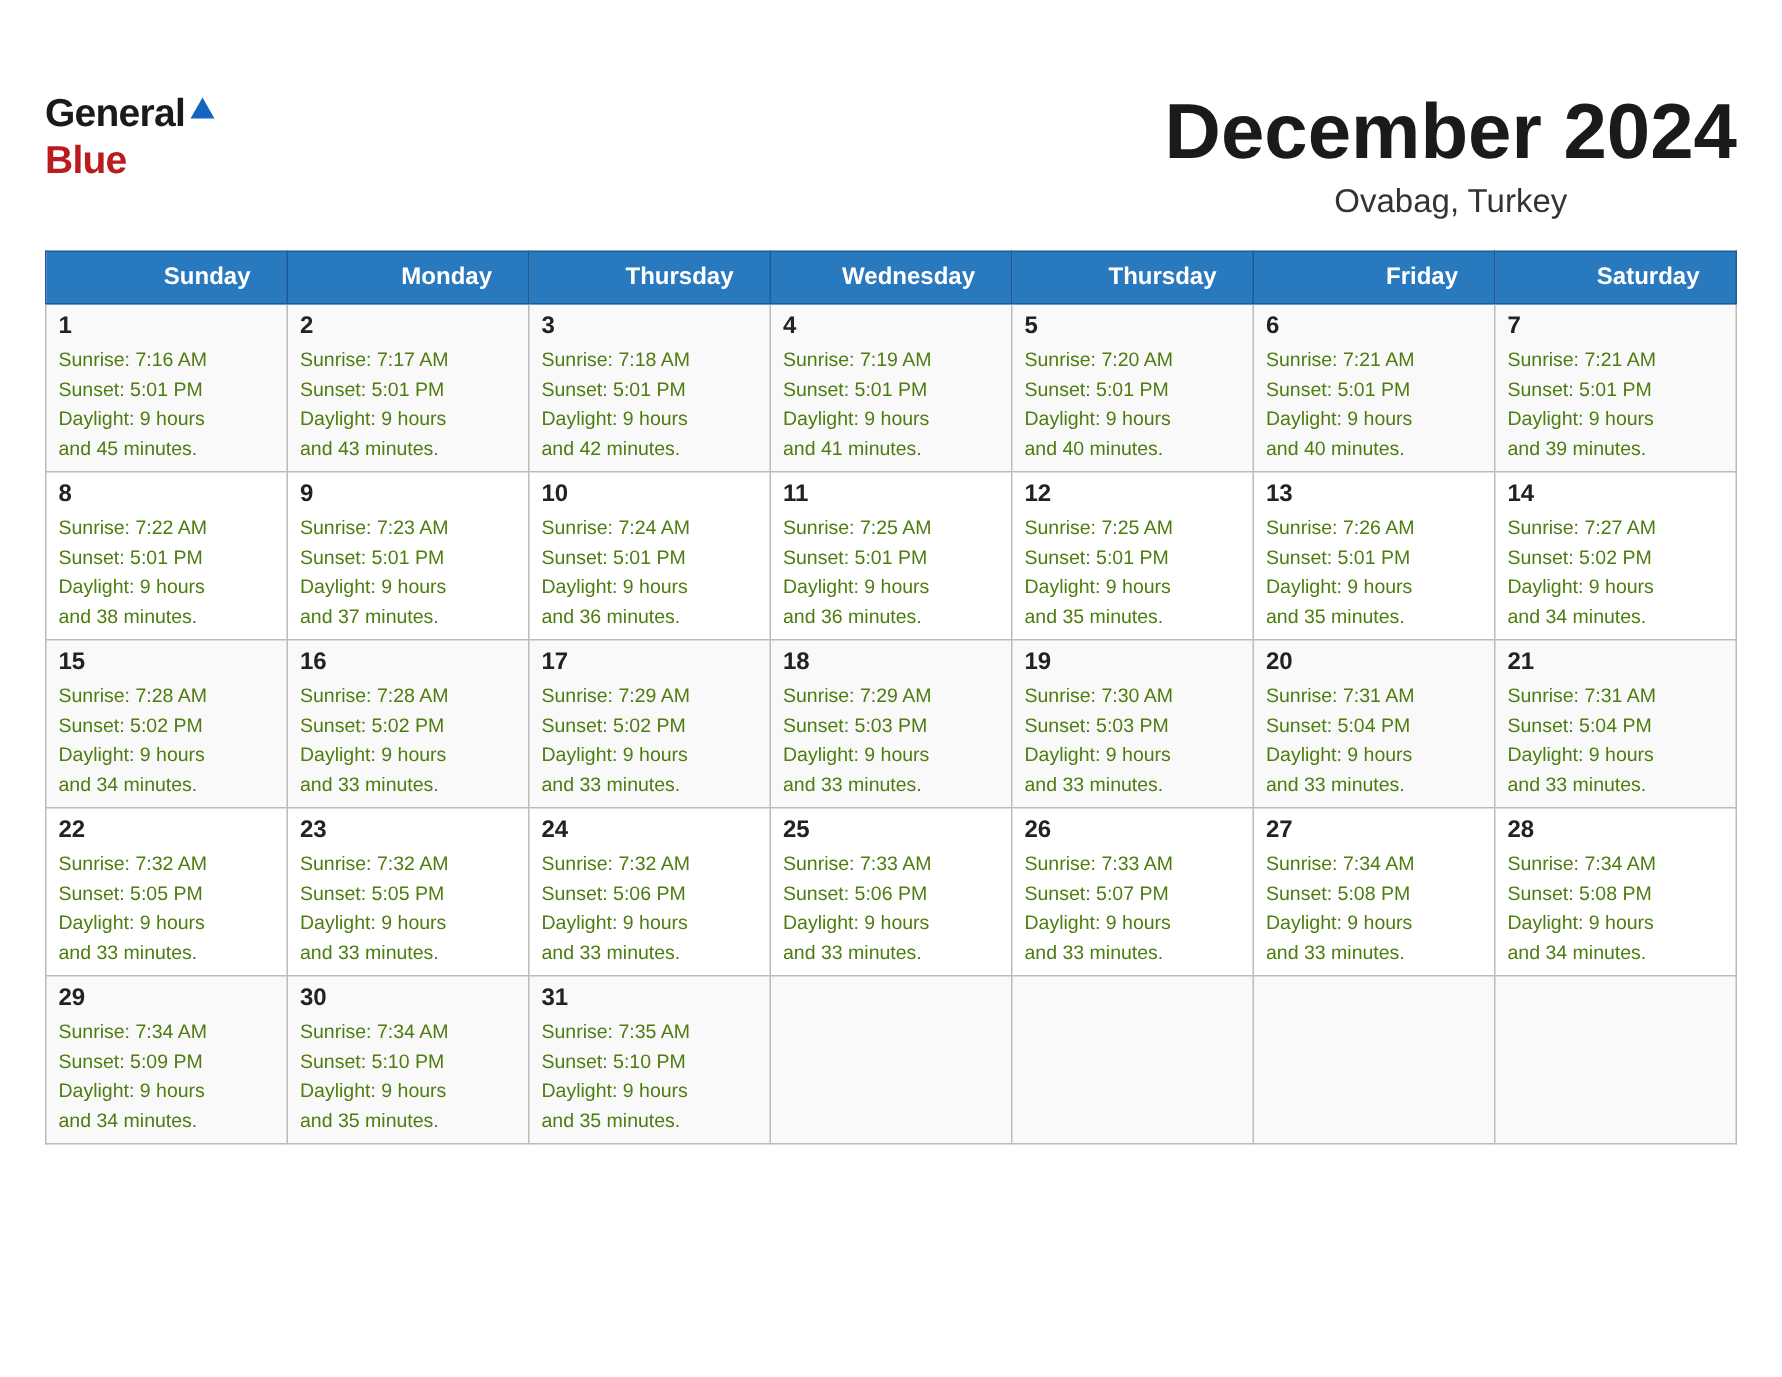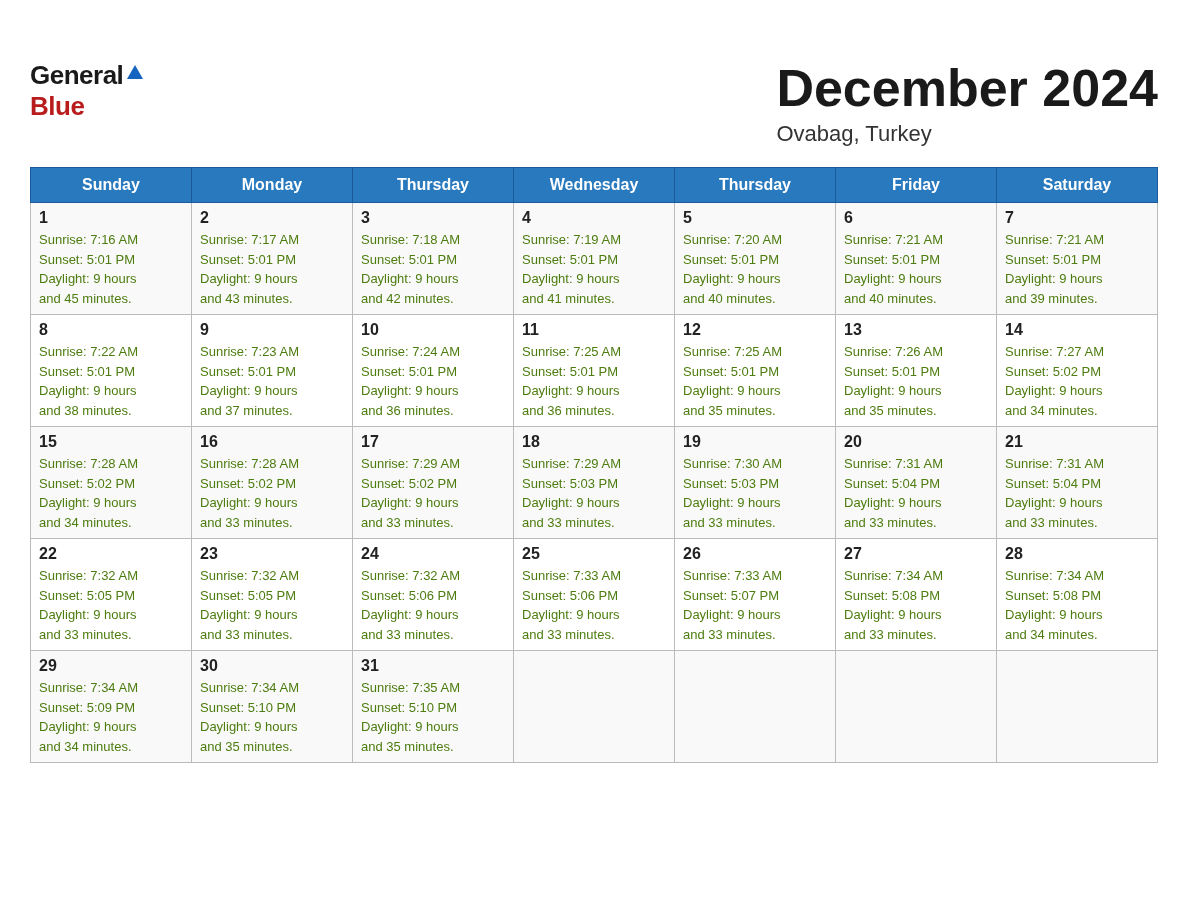--- a/index.html
+++ b/index.html
@@ -11,21 +11,21 @@
       padding: 20px 30px;
     }
     .header {
       display: flex;
       justify-content: space-between;
       align-items: flex-start;
       margin-bottom: 20px;
       margin-top: 40px;
     }
     .title-block {
-      text-align: left;
+      text-align: center;
     }
     .month-title {
       font-size: 52px;
       font-weight: bold;
       color: #1a1a1a;
       line-height: 1.1;
     }
     .location {
       font-size: 22px;
       color: #333;
@@ -34,22 +34,22 @@
     .calendar-table {
       width: 100%;
       border-collapse: collapse;
       border: 1px solid #999;
     }
     .calendar-table th {
       background-color: #2979be;
       color: #fff;
       font-size: 16px;
       font-weight: bold;
-      padding: 8px 13px;
-      text-align: center;
+      padding: 8px 24px;
+      text-align: right;
       border: 1px solid #1a5a9a;
     }
     .calendar-table td {
       vertical-align: top;
       padding: 6px 8px;
       border: 1px solid #bbb;
       font-size: 13px;
       color: #222;
       min-height: 90px;
       width: 14.28%;

